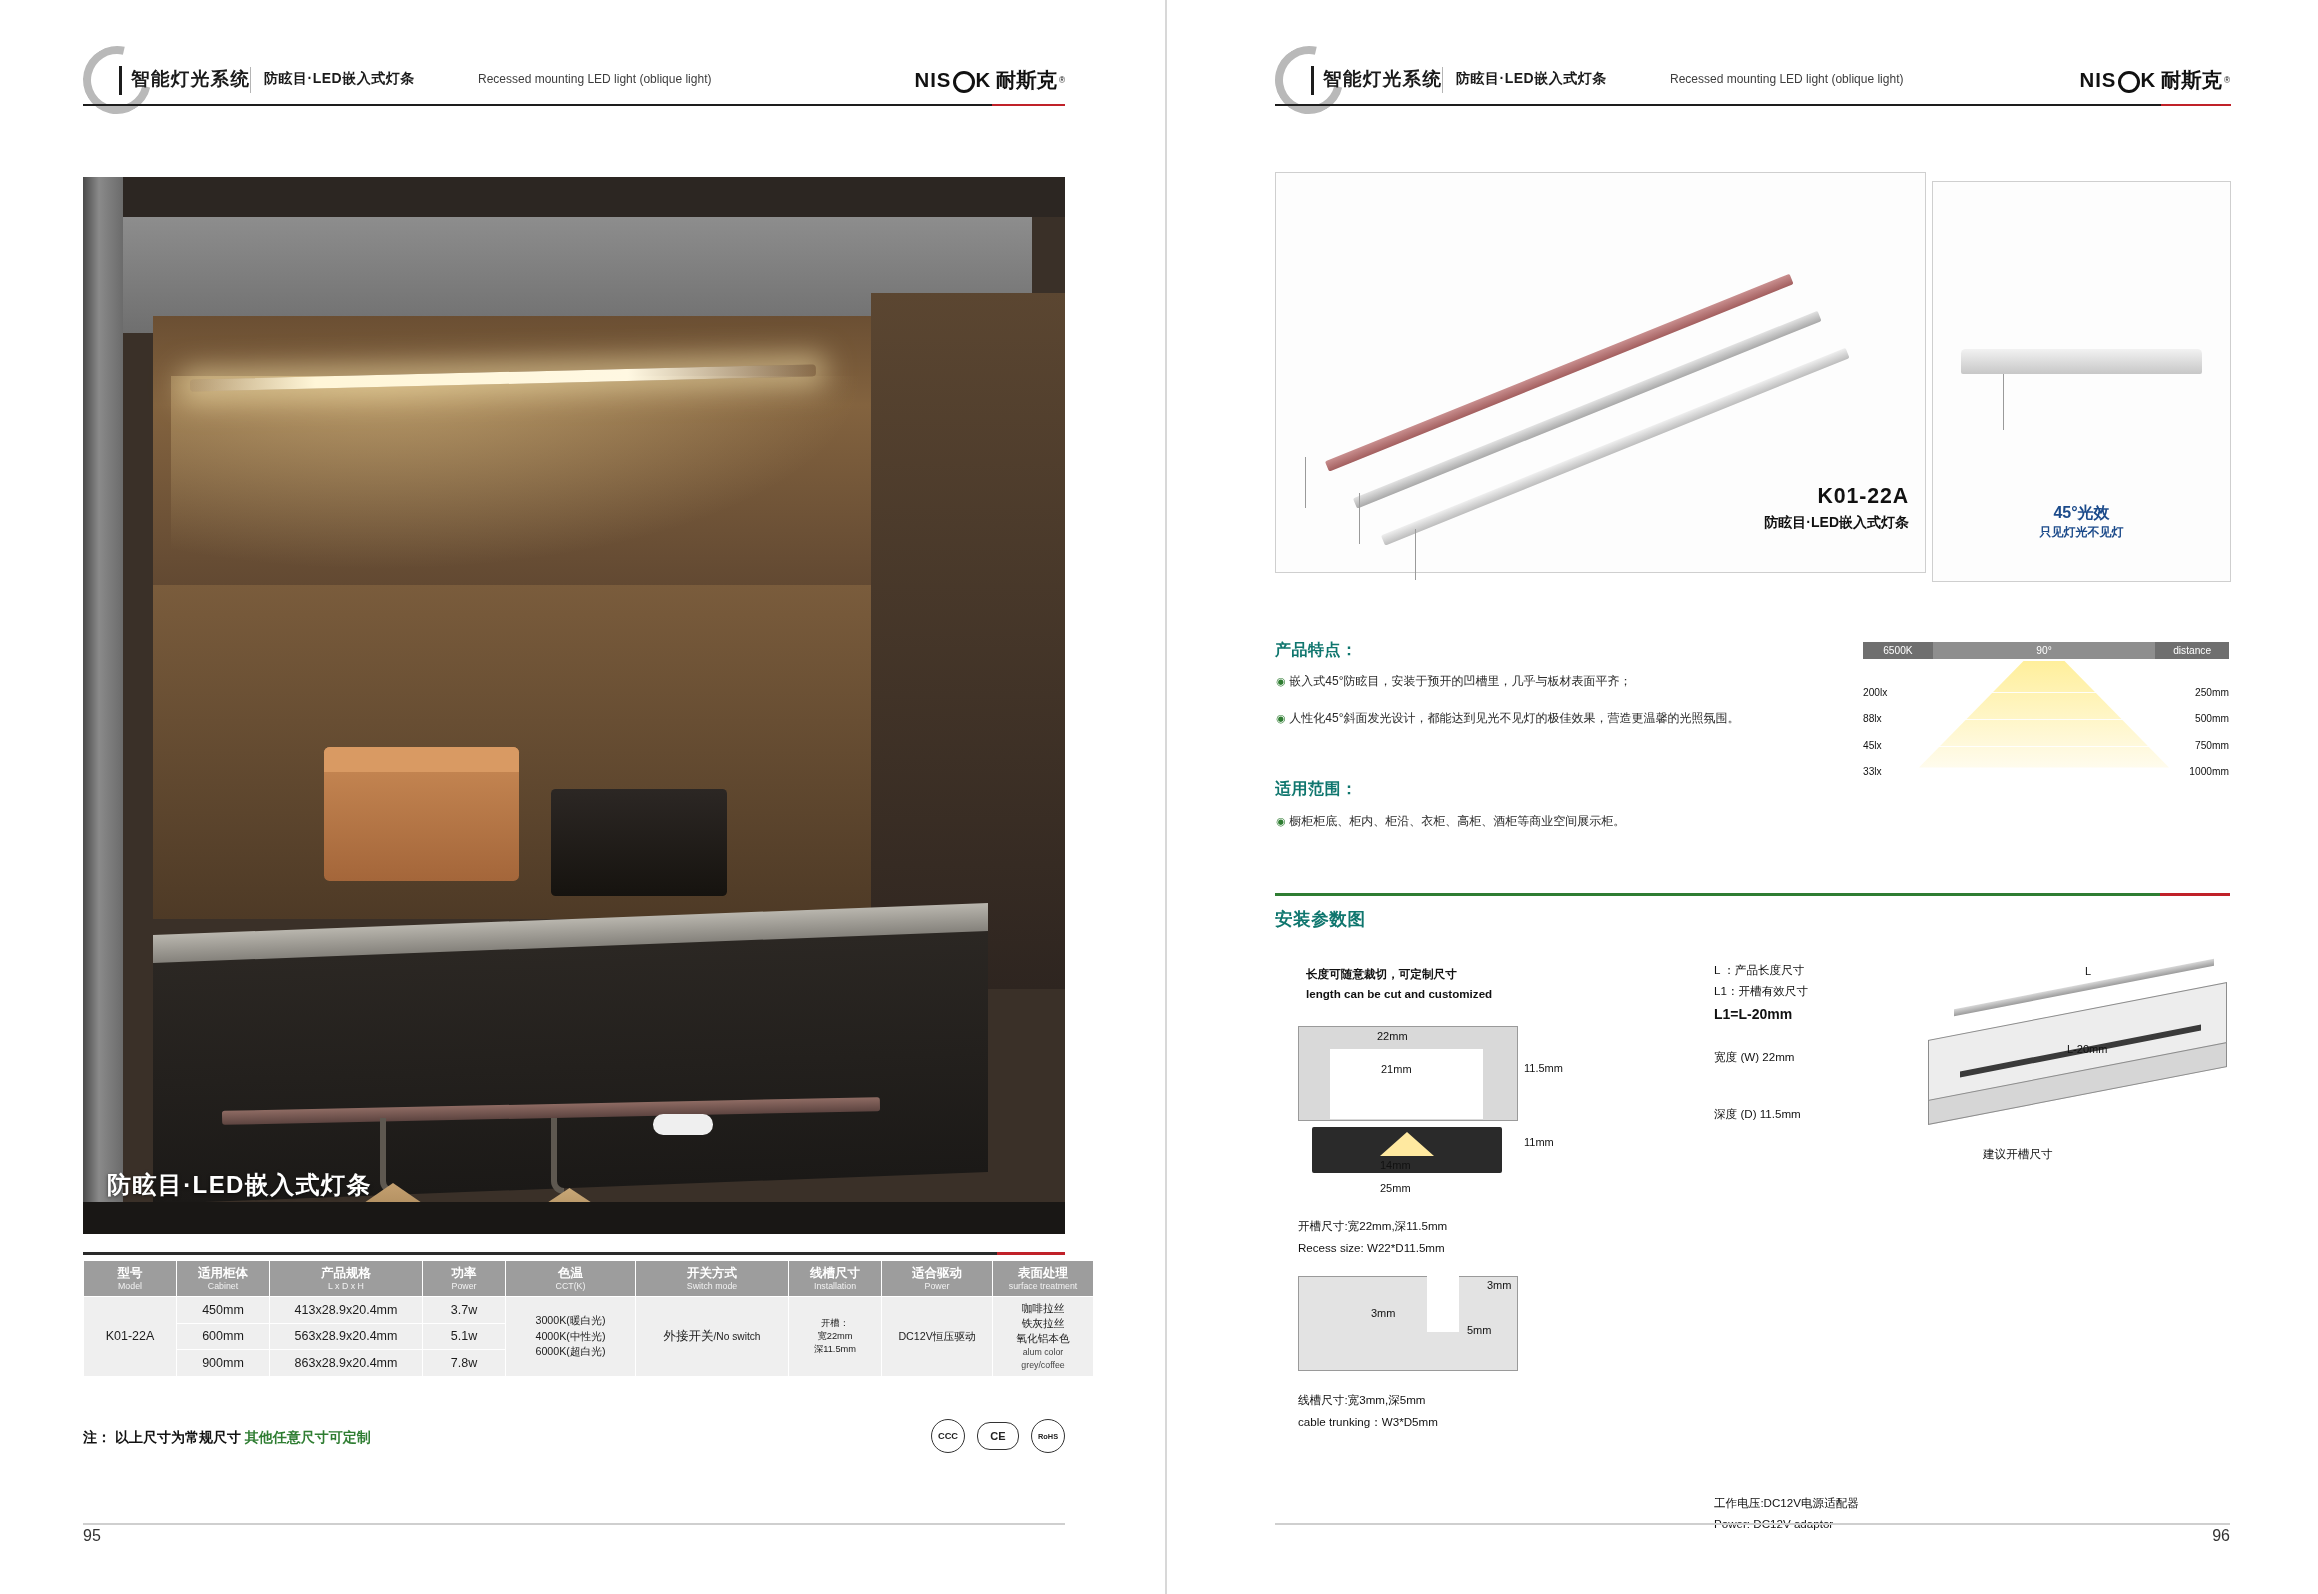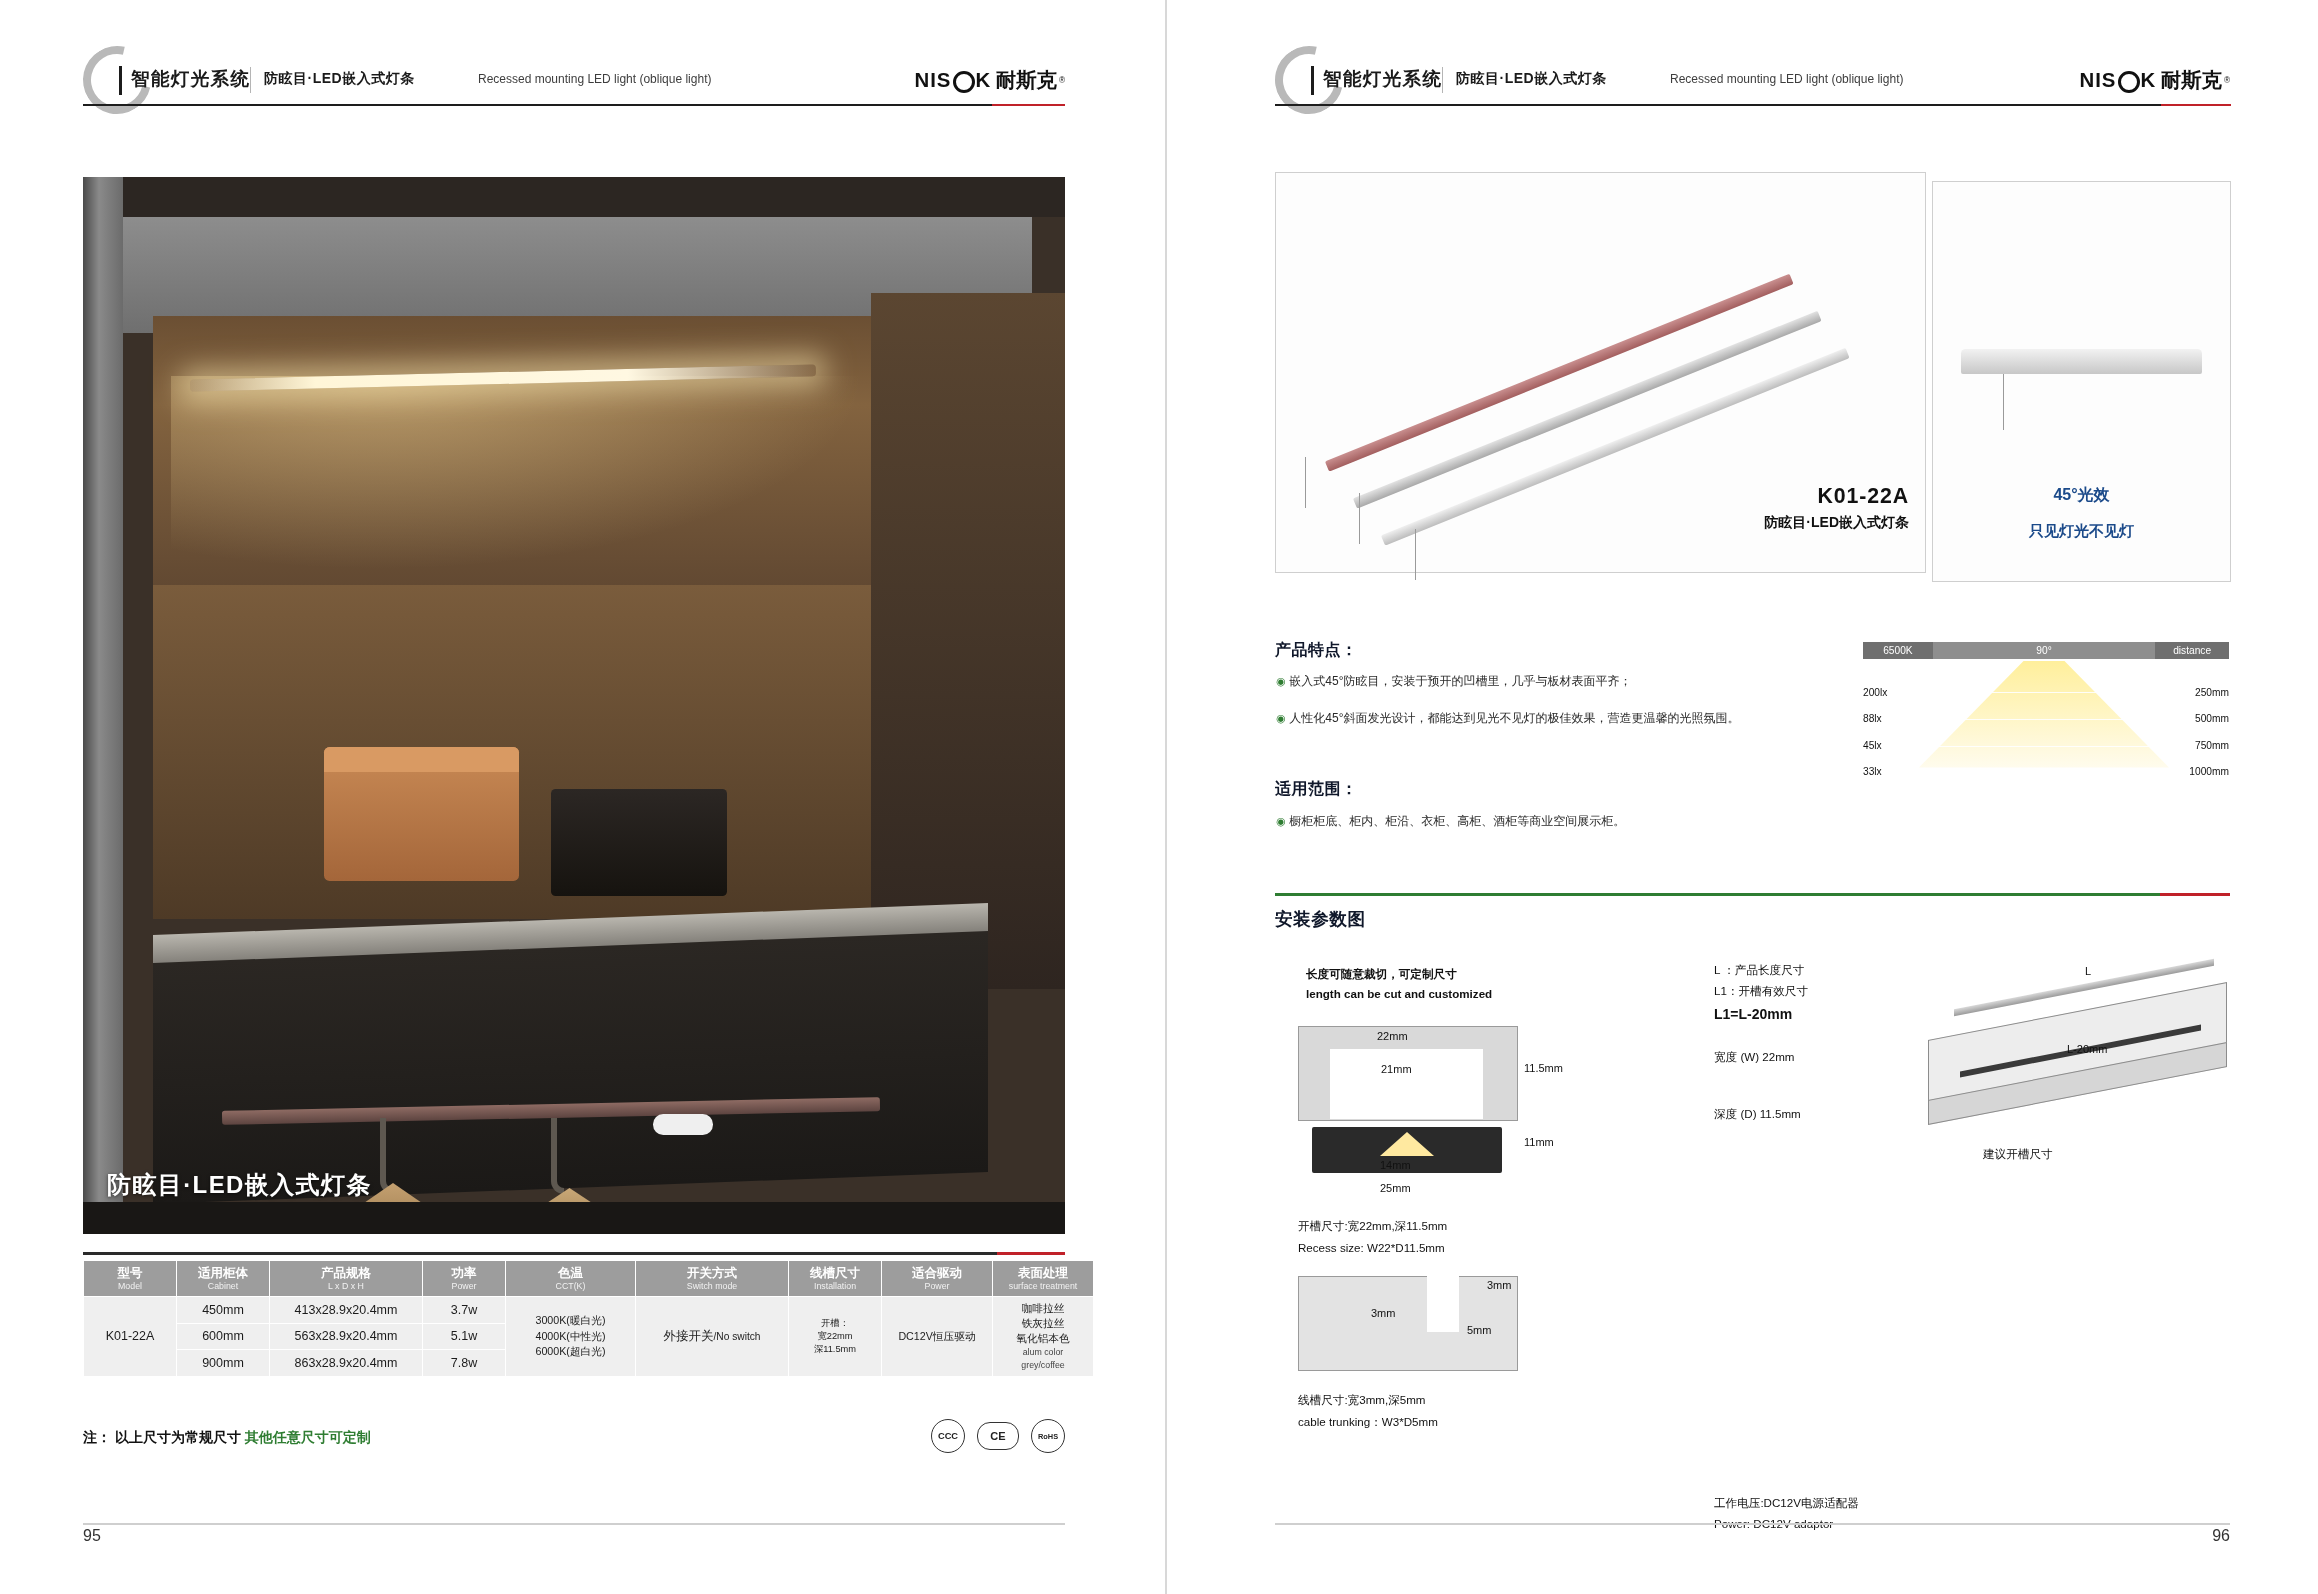--- a/index.html
+++ b/index.html
@@ -151,23 +151,23 @@
     background:linear-gradient(180deg,#efefef,#bdbdbd);}
   .lead{position:absolute;width:1.4px;height:51px;background:#9a9a9a;}
   .prod-label{position:absolute;right:16px;bottom:40px;text-align:right;}
   .prod-label .code{font-size:21.3px;font-weight:bold;letter-spacing:0.9px;color:#111;}
   .prod-label .desc{font-size:14px;font-weight:bold;color:#111;margin-top:4.6px;}
   .pb2-strip{position:absolute;left:28px;top:167px;width:241px;height:25px;
     background:linear-gradient(180deg,#f2f2f2,#c7c7c7);border-radius:4.6px 4.6px 1.9px 1.9px;}
   .pb2-wire{position:absolute;left:70px;top:192px;width:1.4px;height:56px;background:#9a9a9a;}
   .pb2-label{position:absolute;left:0;right:0;bottom:40px;text-align:center;}
   .pb2-label .t1{font-size:16px;font-weight:bold;color:#1b4a8a;}
-  .pb2-label .t2{font-size:15px;font-weight:bold;color:#1b4a8a;margin-top:16px;}
-
-  .sec-title{position:absolute;font-size:16px;font-weight:bold;color:#0f172a;letter-spacing:0.5px;}
+  .pb2-label .t2{font-size:12px;font-weight:bold;color:#1b4a8a;margin-top:0;}
+
+  .sec-title{position:absolute;font-size:16px;font-weight:bold;color:#0f766e;letter-spacing:0.5px;}
   .bullet{position:absolute;font-size:12px;color:#2a2a2a;line-height:1.6;}
   .bullet .dot{color:#2f7d32;font-size:11px;margin-right:3.7px;}
 
   
   .ldist{position:absolute;left:1864px;top:645px;width:364px;height:158px;}
   .ldist .tophdr{position:absolute;left:0;top:0;width:100%;height:16.7px;display:flex;}
   .ldist .tophdr .cell{font-size:10.2px;color:#fff;background:#777;display:flex;
     align-items:center;justify-content:center;}
   .ldist .beam{position:absolute;left:56px;top:18.5px;width:250px;height:107px;
     background:linear-gradient(180deg,rgba(255,238,150,0.95),rgba(255,246,205,0.35));

